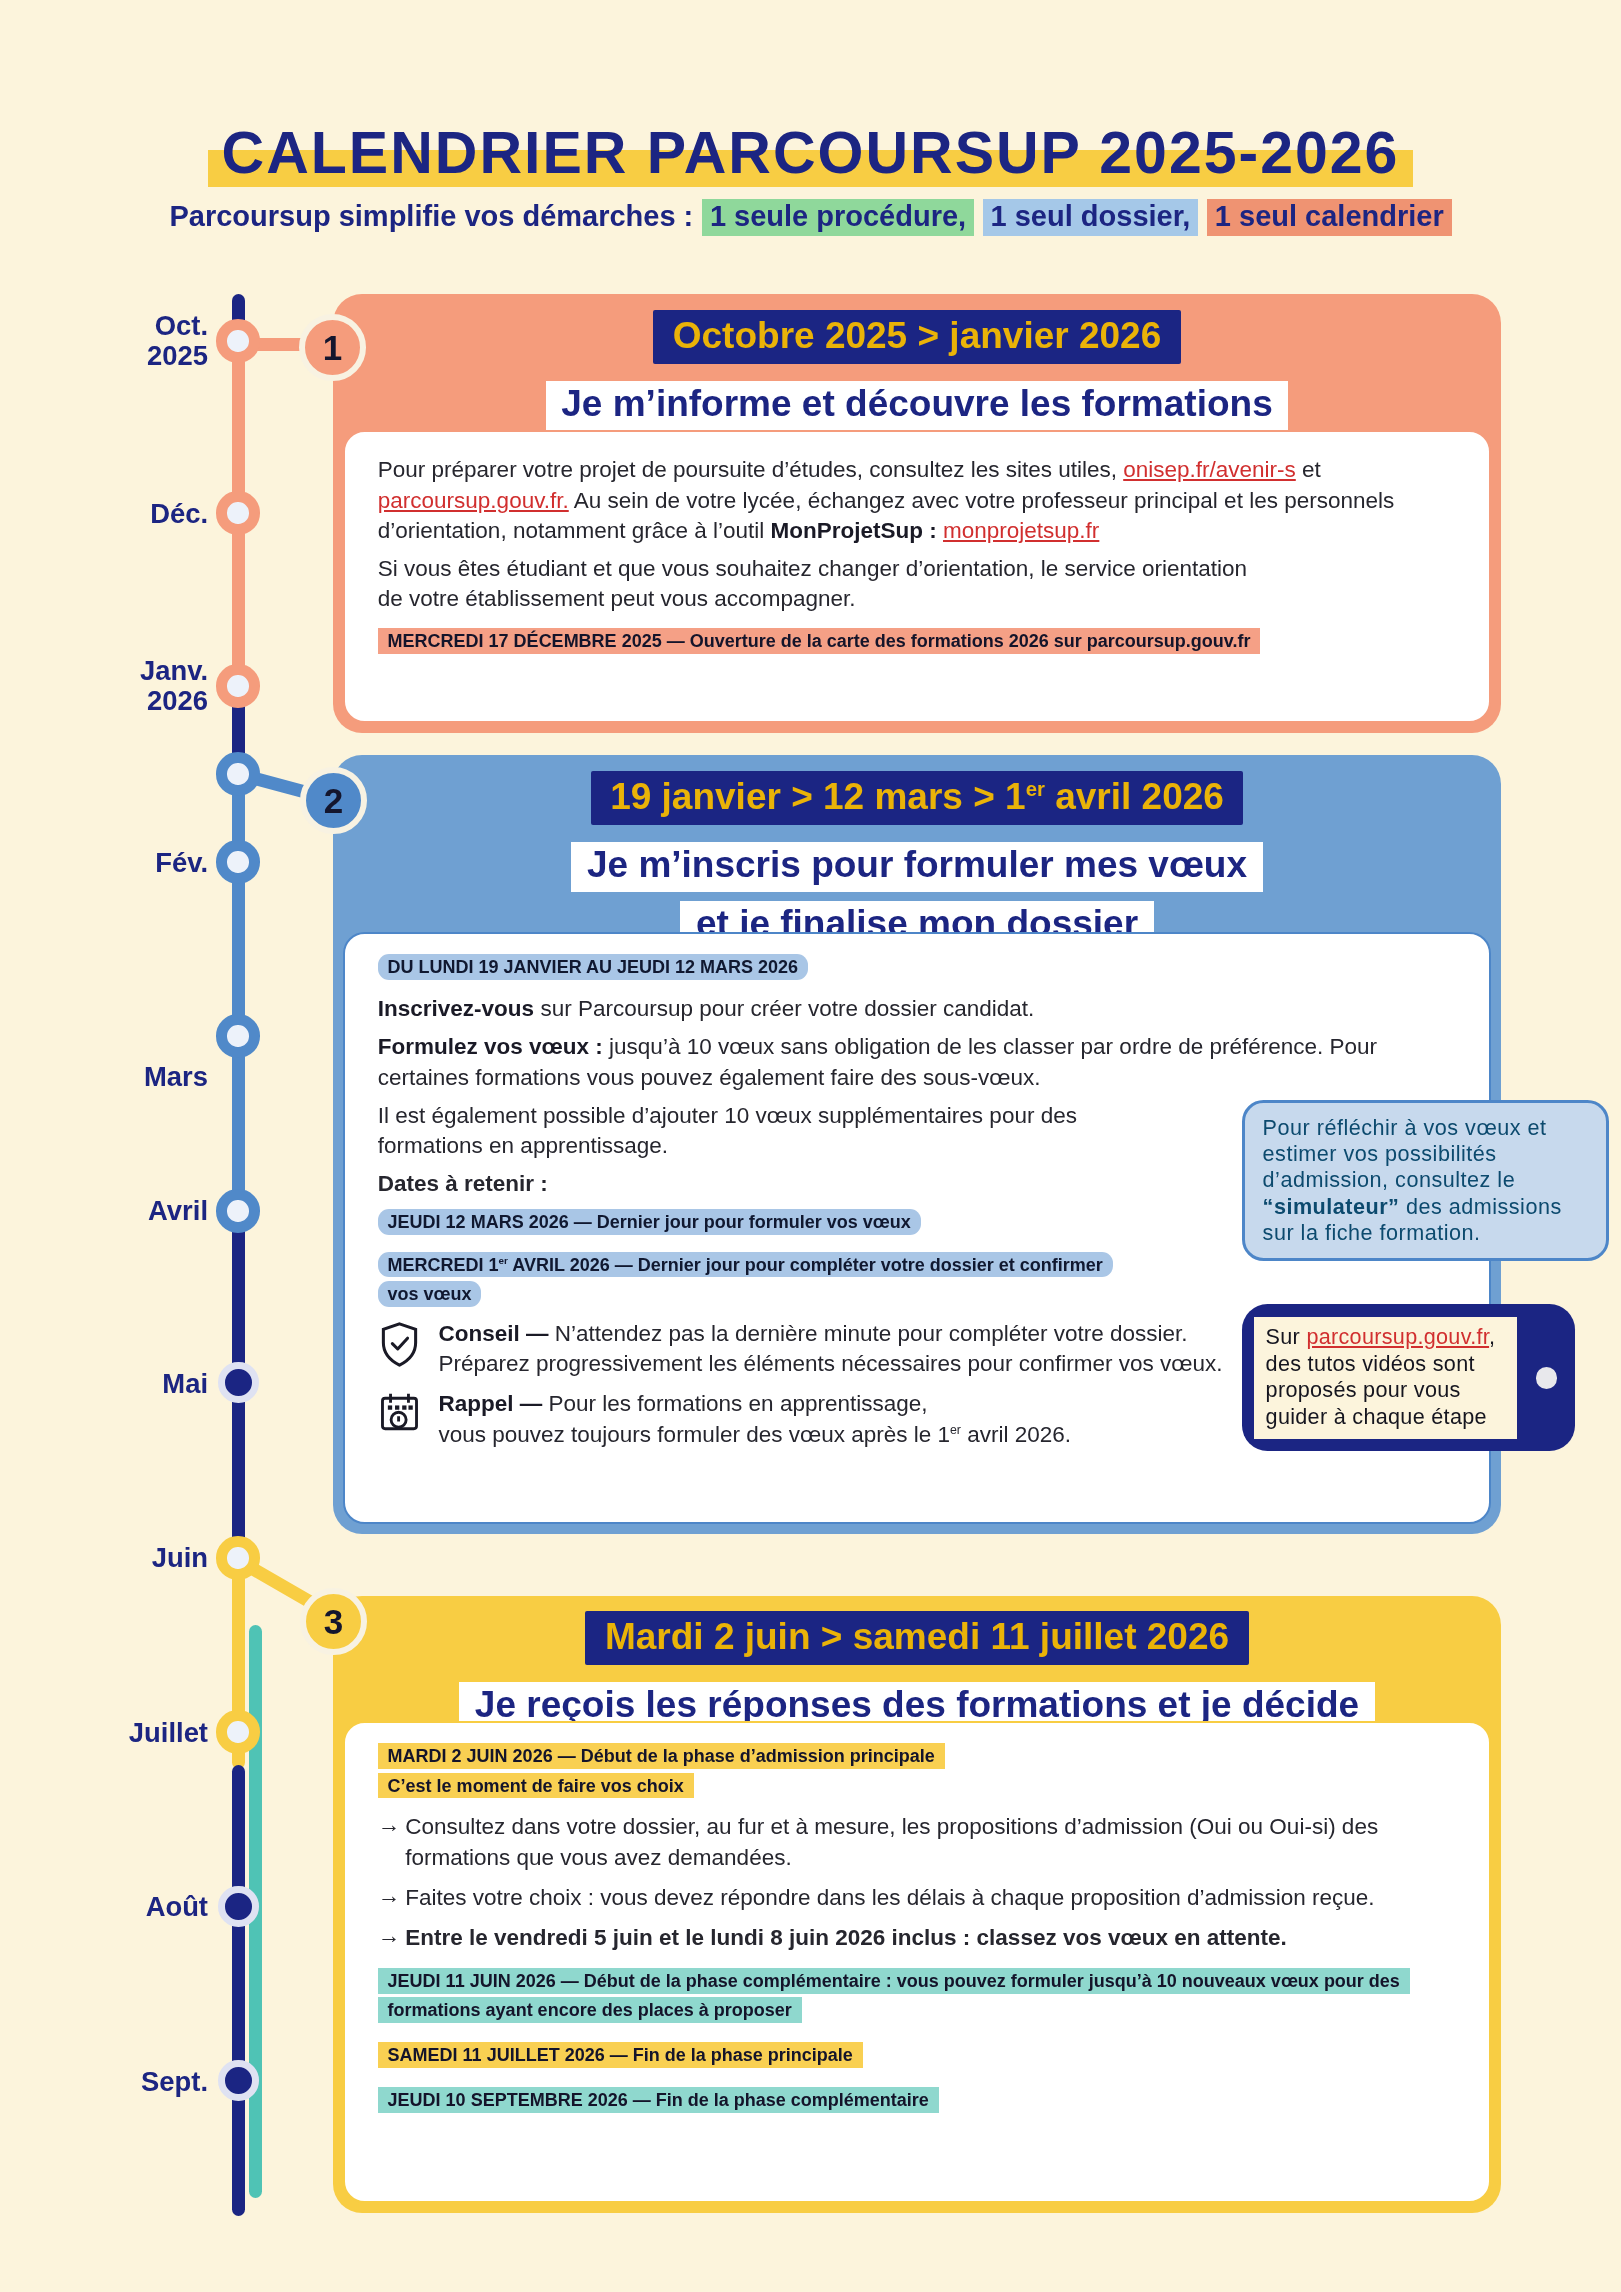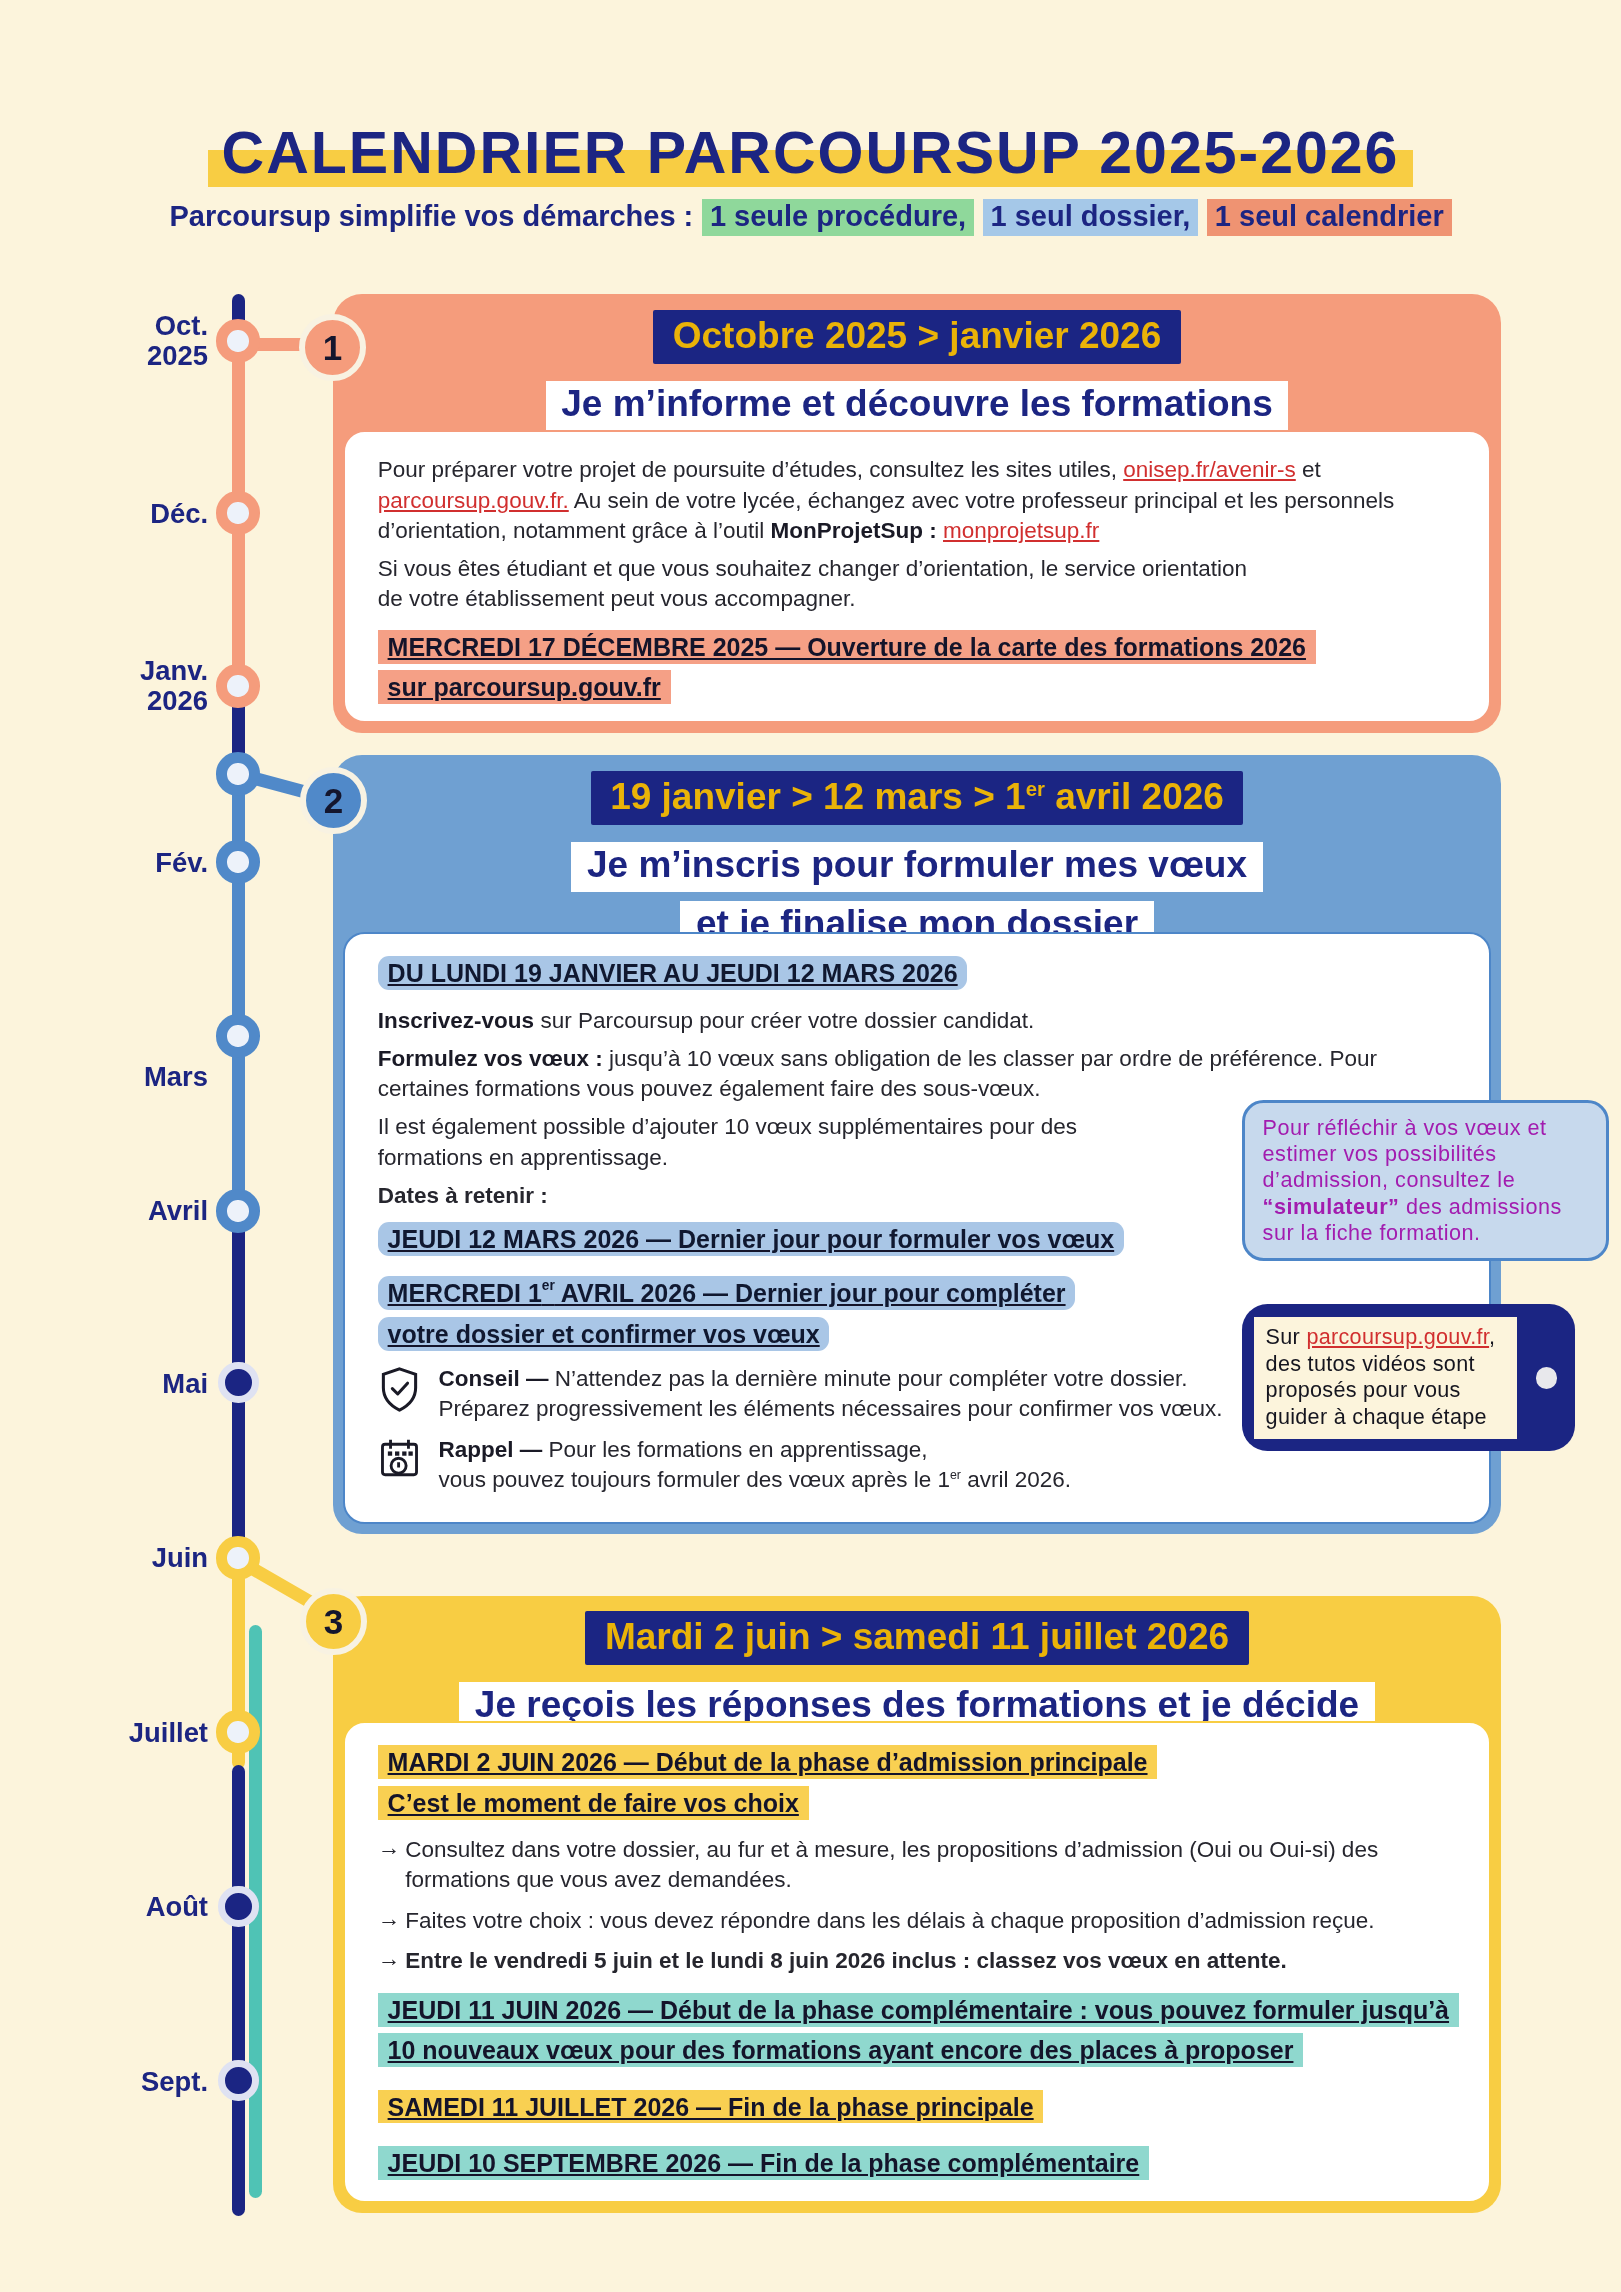--- a/index.html
+++ b/index.html
@@ -39,35 +39,35 @@
   .title-box{margin-top:7.8px;}
   .wline{display:inline-block;background:#FFFFFF;color:#1C2582;font-size:37px;font-weight:700;
          padding:2px 15.7px 5.9px;margin-top:9px;border-radius:0;}
   .card-body{flex:1;margin:0 9.8px 9.8px;background:#FFFFFF;border-radius:21.6px;overflow:hidden;}
   .body1{border:2.9px solid #F59C7C;padding:15.7px 33px;}
   .body2{border:2.9px solid #4D86C8;padding:15.7px 33px;}
   .body3{border:2.9px solid #F8CD43;padding:17.6px 33px;}
 
   .bodytext{margin:7.8px 0;font-size:22.5px;line-height:1.35;color:#26262E;}
   .bodytext b{color:#1A1A26;}
-  .datebar{margin:11.8px 0;font-size:25px;font-weight:700;color:#14142A;line-height:1.62;text-decoration:underline;}
+  .datebar{margin:11.8px 0;font-size:18px;font-weight:700;color:#14142A;line-height:1.62;}
   .hl{padding:2.9px 9.8px;-webkit-box-decoration-break:clone;box-decoration-break:clone;}
   .hl-salmon{background:#F5A086;}
   .hl-blue{background:#A9C6E6;color:#101830;border-radius:11px;}
   .hl-yellow{background:#F9D052;}
   .hl-teal{background:#8FD8CE;}
   .rlink{color:#D12F2F;text-decoration:underline;cursor:pointer;}
   .sup{font-size:0.55em;vertical-align:top;position:relative;top:2px;}
   .advice{display:flex;align-items:flex-start;margin:9.8px 0 2px;}
   .advice-icon{flex:0 0 45px;margin-right:15.7px;margin-top:2px;}
   .advice .bodytext{margin:0;}
 
   
   .callout-sim{position:absolute;left:1242px;top:1100px;width:326px;background:#C7D9ED;border:3.9px solid #4D86C8;
-               border-radius:21.6px;padding:11.8px 17.6px;font-size:21.6px;line-height:1.22;color:#a21caf;z-index:5;letter-spacing:0.5px;}
+               border-radius:21.6px;padding:11.8px 17.6px;font-size:21.6px;line-height:1.22;color:#0c4a6e;z-index:5;letter-spacing:0.5px;}
   .phone{position:absolute;left:1242px;top:1304px;width:333px;height:147px;background:#1B2583;border-radius:25.5px;z-index:5;}
   .phone-screen{position:absolute;left:11.8px;top:12.7px;width:263px;height:122px;background:#FCF4DC;
                 padding:7.8px 11.8px;font-size:21.6px;line-height:1.22;color:#15151F;box-sizing:border-box;letter-spacing:0.3px;}
   .phone-cam{position:absolute;right:17.6px;top:63px;width:21.6px;height:21.6px;border-radius:50%;background:#E8E8EC;}
 
   
   .bullet{display:flex;margin:9.8px 0;}
   .bullet .arrow{flex:0 0 27.4px;font-size:22.5px;color:#26262E;}
   .bullet p{margin:0;}
 </style>

